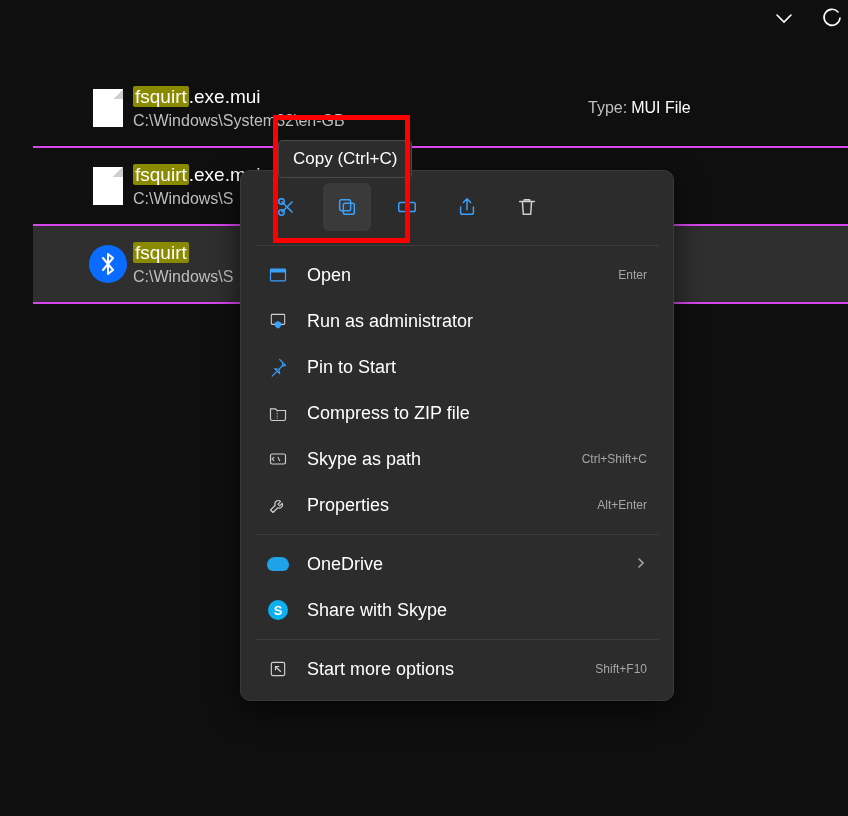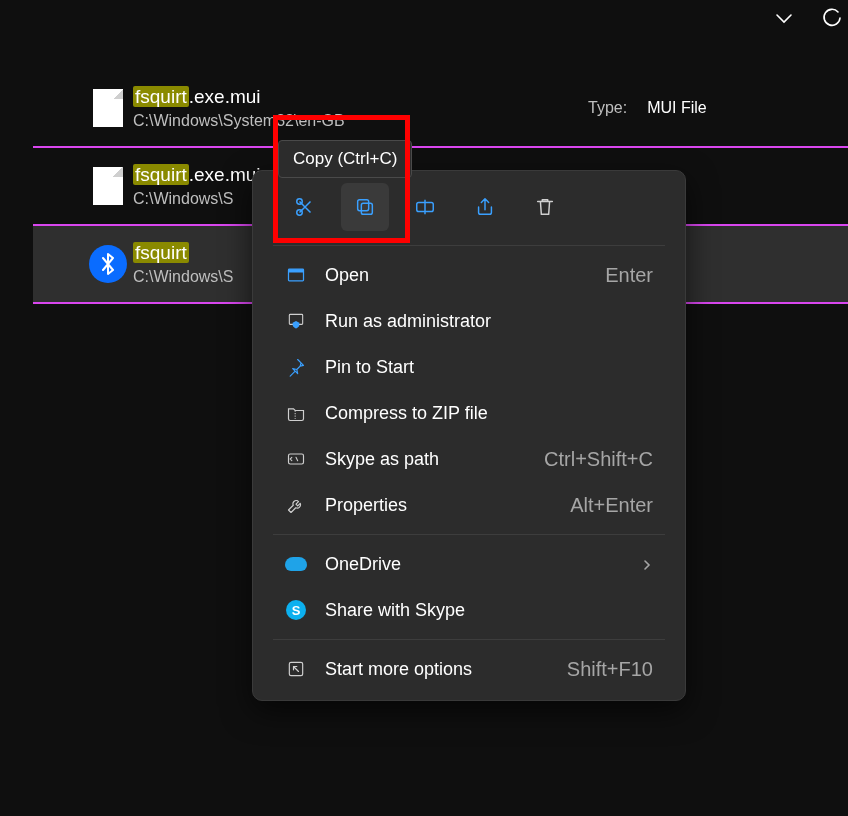--- a/index.html
+++ b/index.html
@@ -59,21 +59,21 @@
   .hl {
     background: #8a8a00;
     padding: 0 2px;
     border-radius: 2px;
   }
   .row .meta {
     position: absolute;
     left: 555px;
     font-size: 16px;
   }
-  .row .meta .k { color: #bfbfbf; margin-right: 20px; }
+  .row .meta .k { color: #bfbfbf; margin-right: 4px; }
 
   
   .file-icon {
     width: 30px;
     height: 38px;
     background: #ffffff;
     position: relative;
   }
   .file-icon::after {
     content: "";
@@ -112,29 +112,29 @@
     width: 137px;
     height: 128px;
     border: 5px solid #ff0000;
     z-index: 40;
     pointer-events: none;
   }
 
   
   .ctx {
     position: absolute;
-    left: 252px;
+    left: 240px;
     top: 170px;
     width: 434px;
     background: #2c2c2c;
     border: 1px solid #3a3a3a;
     border-radius: 10px;
     box-shadow: 0 10px 30px rgba(0,0,0,0.6);
     z-index: 20;
-    padding: 8px 10px;
+    padding: 8px 4px;
   }
   .ctx .action-row {
     display: flex;
     gap: 12px;
     padding: 4px 18px 8px 18px;
   }
   .ctx .action-btn {
     width: 48px; height: 48px;
     border-radius: 6px;
     display: flex; align-items: center; justify-content: center;
@@ -151,21 +151,21 @@
     height: 46px;
     padding: 0 22px;
     font-size: 18px;
     gap: 18px;
   }
   .ctx .item .mi-icon {
     width: 22px;
     display: flex; align-items: center; justify-content: center;
   }
   .ctx .item .label { flex: 1; }
-  .ctx .item .accel { color: #a6a6a6; font-size: 20px; }
+  .ctx .item .accel { color: #a6a6a6; font-size: 12px; }
 
   
   .onedrive-icon {
     width: 22px; height: 14px;
     background: #1fa3e8;
     border-radius: 8px 8px 6px 6px;
   }
   .skype-icon {
     width: 20px; height: 20px;
     border-radius: 50%;

